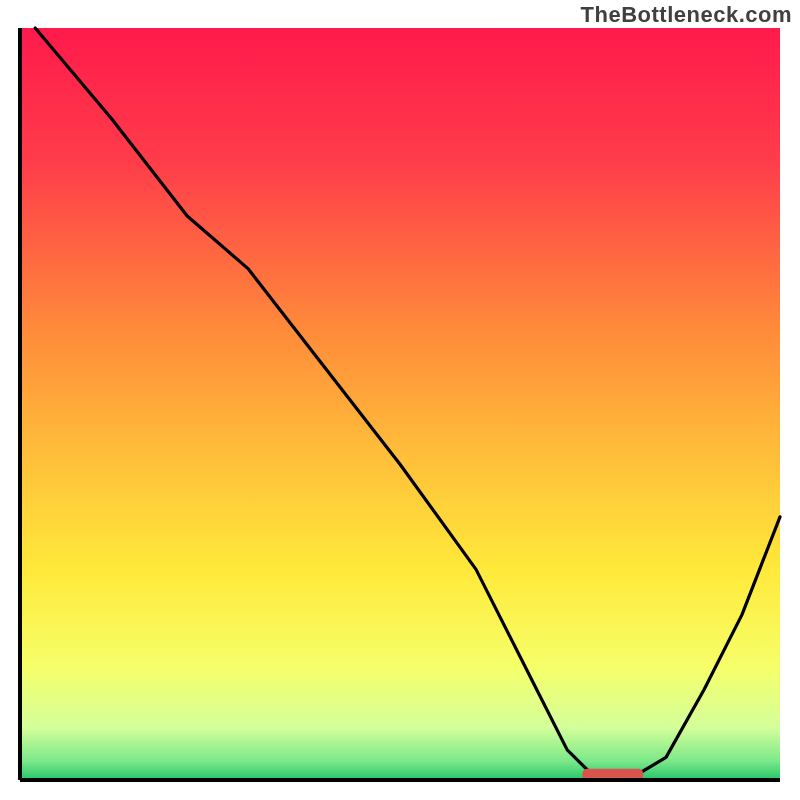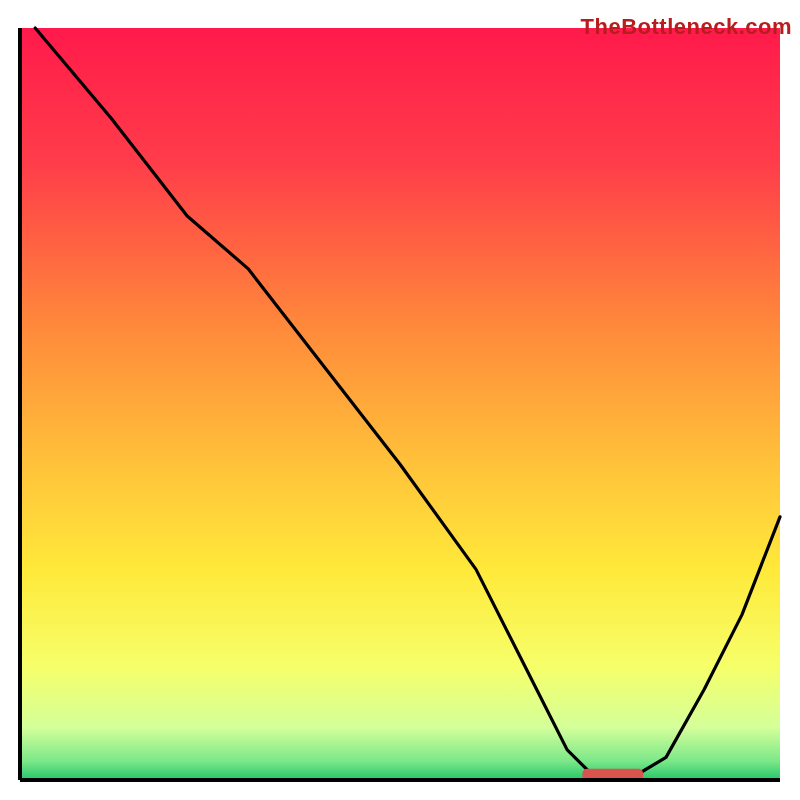--- a/index.html
+++ b/index.html
@@ -10,26 +10,26 @@
     overflow: hidden;
     background: #ffffff;
   }
   .chart-container {
     position: relative;
     width: 800px;
     height: 800px;
   }
   .watermark {
     position: absolute;
-    top: 14px;
+    top: 2px;
     right: 8px;
     font-family: Arial, Helvetica, sans-serif;
     font-size: 22px;
     font-weight: bold;
-    color: #b91c1c;
+    color: #404040;
     letter-spacing: 0.5px;
     z-index: 10;
   }
   svg {
     display: block;
   }
 </style>
 </head>
 <body>
 

